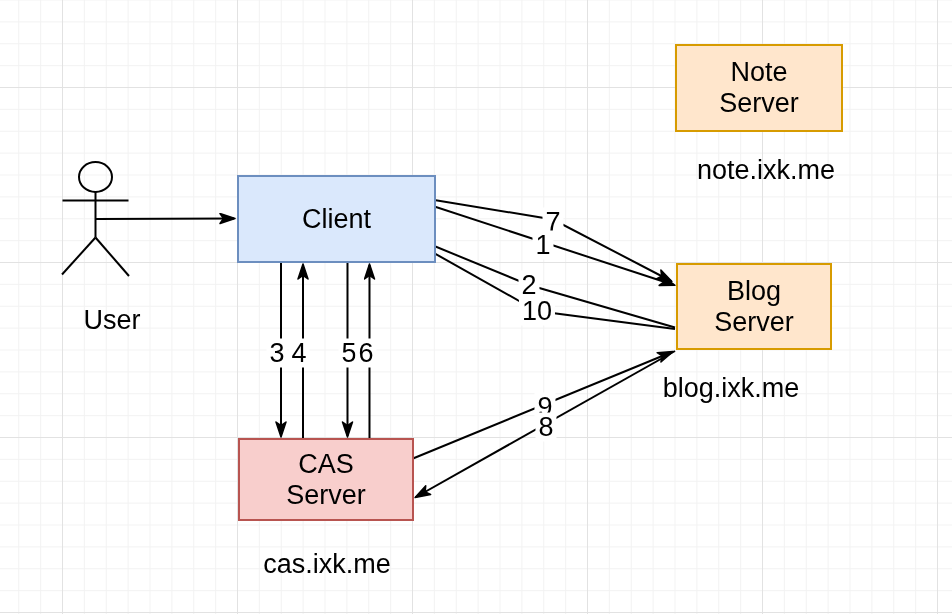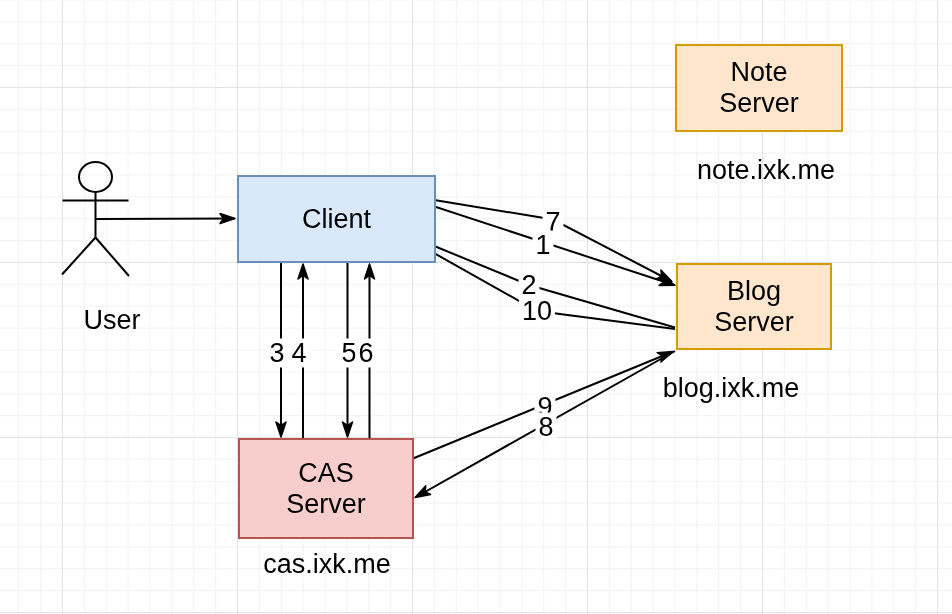--- a/index.html
+++ b/index.html
@@ -21,21 +21,21 @@
     position:absolute;box-sizing:border-box;
     display:flex;flex-direction:column;align-items:center;justify-content:center;
     font-size:27px;line-height:31px;text-align:center;
   }
   .node-blue{background:var(--client-fill,#dae8fc);border:2px solid var(--client-stroke,#6c8ebf);}
   .node-orange{background:var(--server-fill,#ffe6cc);border:2px solid var(--server-stroke,#d79b00);}
   .node-red{background:var(--cas-fill,#f8cecc);border:2px solid var(--cas-stroke,#b85450);}
   #client-node{left:237px;top:175px;width:199px;height:88px;}
   #note-node{left:675px;top:44px;width:168px;height:88px;}
   #blog-node{left:676px;top:263px;width:156px;height:87px;}
-  #cas-node{left:238px;top:438px;width:176px;height:101px;}
+  #cas-node{left:238px;top:438px;width:176px;height:83px;}
   .floating-label{
     position:absolute;transform:translate(-50%,-50%);
     font-size:27px;white-space:nowrap;line-height:30px;margin-top:14px;
   }
   #user-label{left:112px;top:306px;}
   #note-domain{left:766px;top:156px;}
   #blog-domain{left:731px;top:374px;}
   #cas-domain{left:327px;top:550px;}
   .edge-label{
     position:absolute;transform:translate(-50%,-50%);

